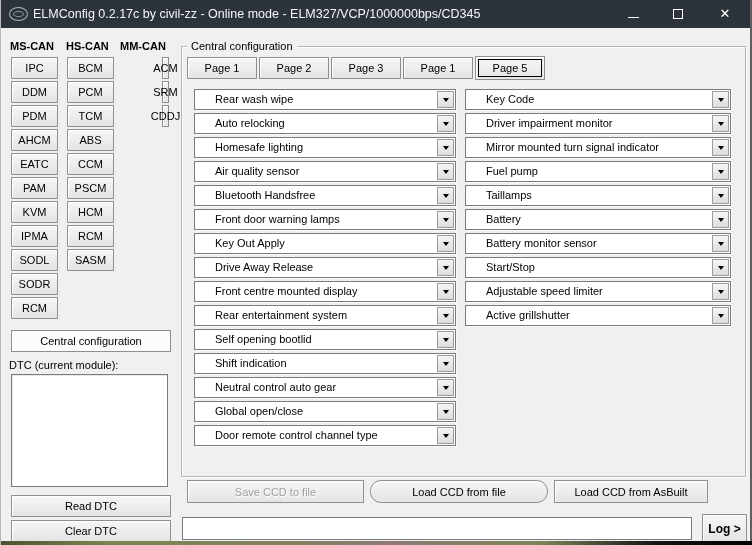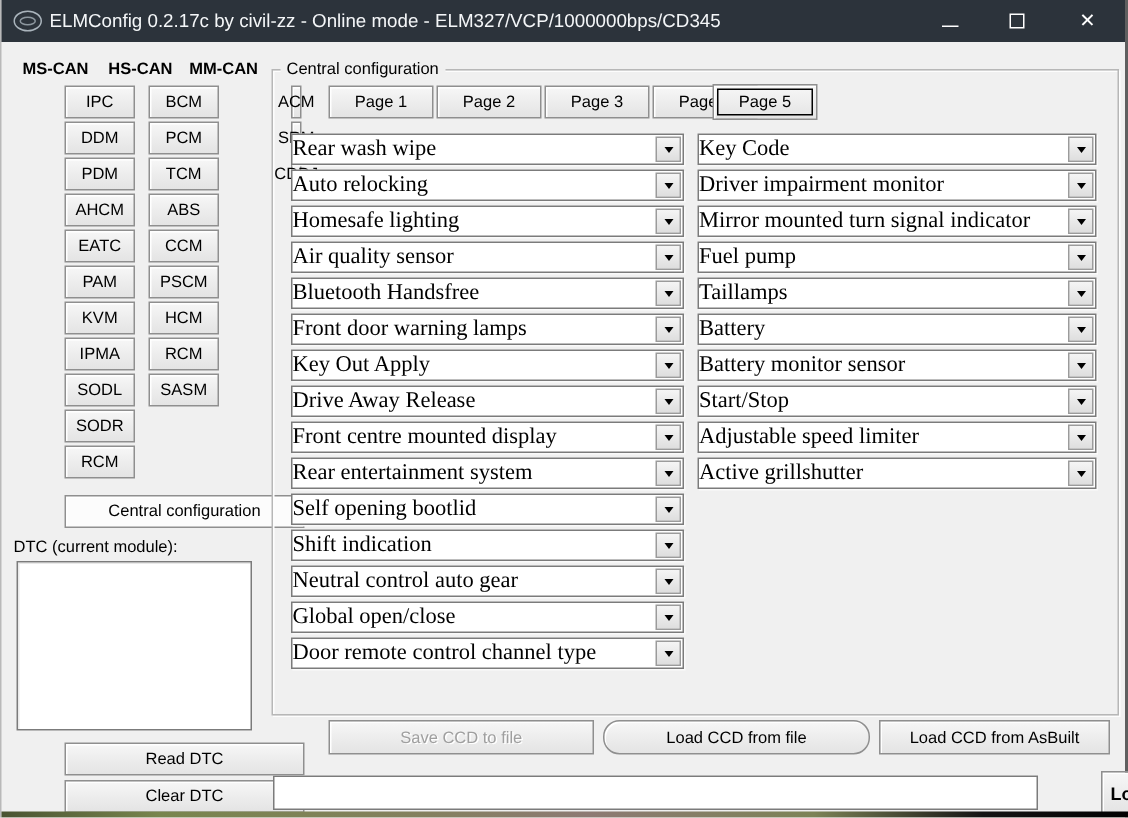--- a/index.html
+++ b/index.html
@@ -21,29 +21,29 @@
   .wb-max { left:661px; width:32px; }
   .wb-close { left:706px; width:36px; }
   .glyph-min { display:block; width:11px; height:1px; background:#fff; margin-top:6px; }
   .glyph-max { display:block; width:10px; height:10px; border:1px solid #fff; }
   .glyph-close { color:#fff; font-size:13px; line-height:28px; }
   
   .btn {
     background:linear-gradient(180deg,#f7f7f7 0%,#ececec 55%,#e4e4e4 100%);
     border:1px solid #8f8f8f; box-shadow:inset 1px 1px 0 #ffffff;
     font-size:11px; color:#000; display:flex; align-items:center; justify-content:center;
-    white-space:nowrap; cursor:default;margin-left:32px;
+    white-space:nowrap; cursor:default;
   }
   .btn.disabled { color:#9f9f9f; text-shadow:1px 1px 0 #fff; }
-  .colhdr { position:absolute; font-size:11px; font-weight:bold; text-align:right; color:#000; }
+  .colhdr { position:absolute; font-size:11px; font-weight:bold; text-align:left; color:#000; }
   .modcol { position:absolute; display:flex; flex-direction:column; gap:2px; }
   .modcol .btn { height:22px; width:100%; }
   .combo { position:relative; height:21px; background:#fff; border:1px solid #7b7b7b; box-shadow:1px 1px 0 #fafafa; }
-  .combo-text { position:absolute; left:0; top:0; right:20px; line-height:19px; font-size:15px; color:#000;
-    white-space:nowrap; overflow:hidden;font-family:Liberation Serif, serif; }
+  .combo-text { position:absolute; left:20px; top:0; right:20px; line-height:19px; font-size:11px; color:#000;
+    white-space:nowrap; overflow:hidden; }
   .combo-arrow { position:absolute; top:1px; right:1px; bottom:1px; width:17px;
     background:linear-gradient(180deg,#f5f5f5,#dedede); border:1px solid #9b9b9b;
     display:flex; align-items:center; justify-content:center; }
   .tri-down { width:0; height:0; border-left:3.5px solid transparent; border-right:3.5px solid transparent;
     border-top:4px solid #000; }
   .combolist { position:absolute; display:flex; flex-direction:column; gap:3px; }
   .groupbox { position:absolute; border:1px solid #b7b7b7; box-shadow:1px 1px 0 #fdfdfd, inset 1px 1px 0 #fdfdfd; }
   .grouplabel { position:absolute; font-size:11px; color:#000; background:#f0f0f0; padding:0 4px; z-index:2; }
   .sunken { background:#fff; border:1px solid #7b7b7b; box-shadow:inset 1px 1px 0 #e9e9e9; }
   .lbl { position:absolute; font-size:11px; color:#000; white-space:nowrap; }

